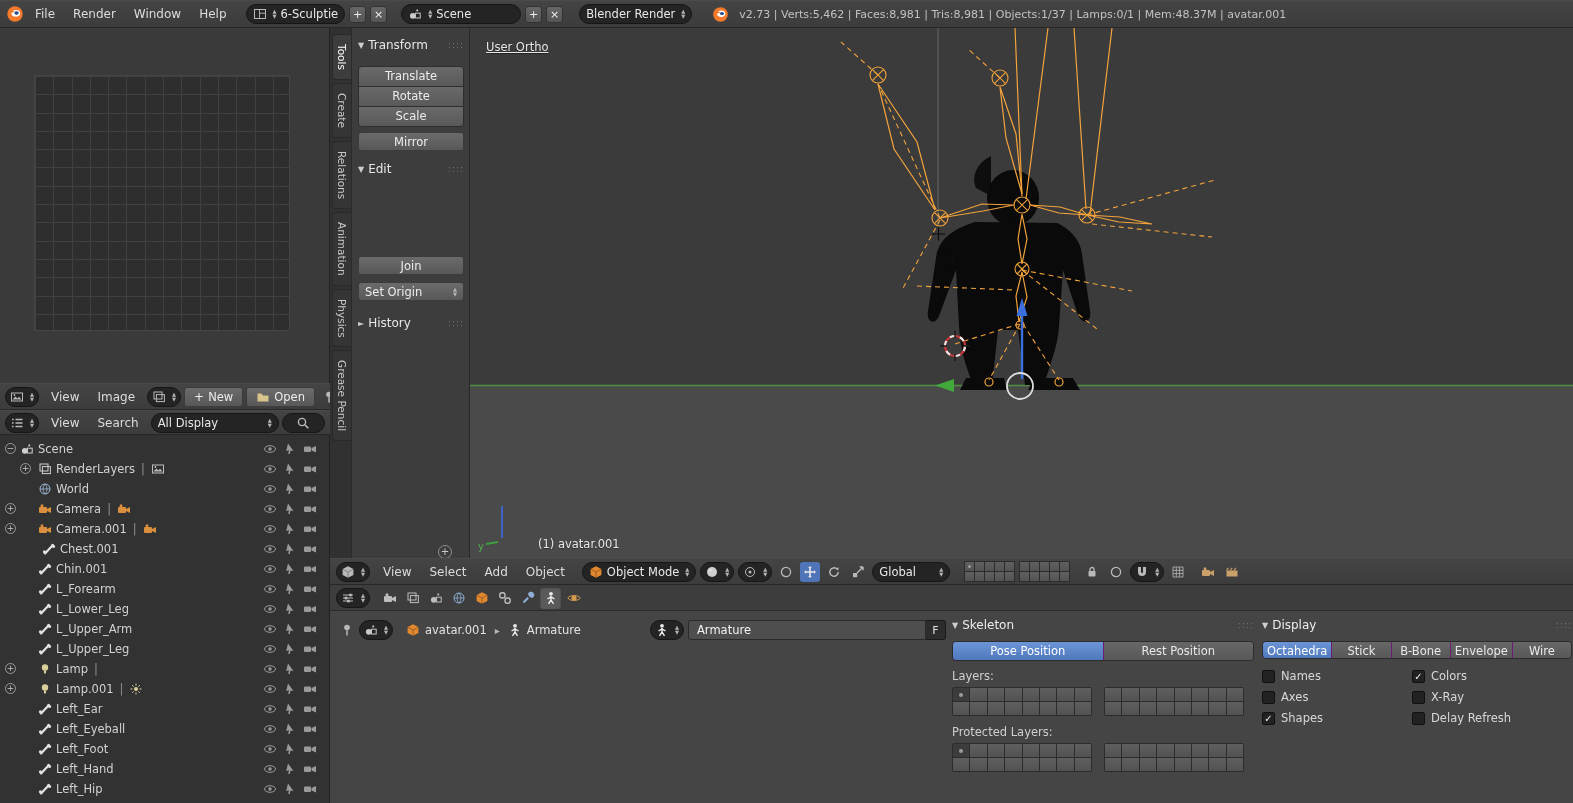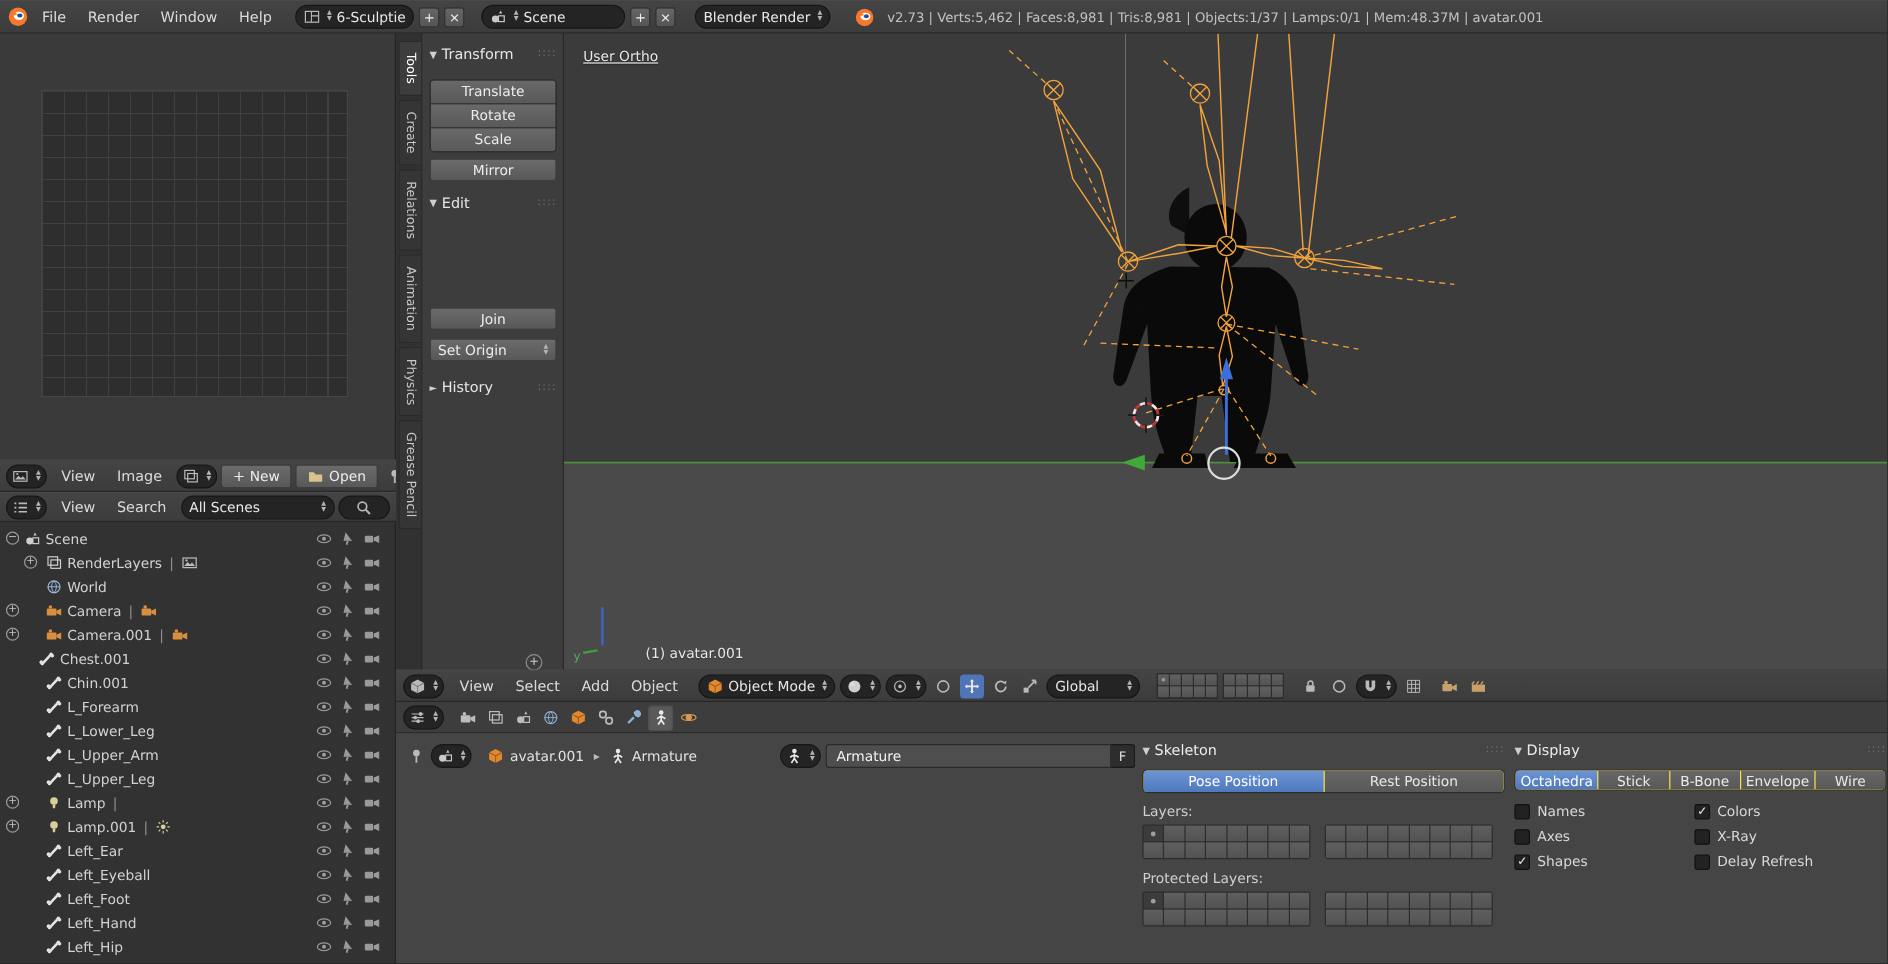--- a/index.html
+++ b/index.html
@@ -58,21 +58,21 @@
 #v3d-header{left:330px;top:558px;width:1243px;height:27px;}
 #props-header{left:330px;top:585px;width:1243px;height:26px;background:#3d3d3d;border-bottom:1px solid #2c2c2c;display:flex;align-items:center;padding-left:6px;gap:3px;}
 .ptab{width:21px;height:22px;display:inline-flex;align-items:center;justify-content:center;border-radius:3px;}
 .ptab.on{background:#5a5a5a;box-shadow:inset 0 1px 2px #00000066;}
 #props-body{left:330px;top:611px;width:1243px;height:192px;background:#454545;}
 .iconbtn{width:20px;height:20px;display:inline-flex;align-items:center;justify-content:center;border-radius:3px;}
 .iconbtn.on{background:#4f74b8;}
 .mini-lgrid{display:grid;grid-template-columns:repeat(5,9px);grid-auto-rows:9px;gap:1px;background:#2c2c2c;border:1px solid #2c2c2c;}
 .mcell{background:linear-gradient(#606060,#535353);position:relative;}
 .mcell.on::after{content:"";position:absolute;inset:0;margin:auto;width:3px;height:3px;border-radius:50%;background:#9d9d9d;}
-.seg{display:flex;border-radius:4px;overflow:hidden;border:1px solid #2c2c2c;background:#fde047;gap:1px;}
+.seg{display:flex;border-radius:4px;overflow:hidden;border:1px solid #2c2c2c;background:#701a75;gap:1px;}
 .seg>div{flex:1;text-align:center;font-size:11.5px;line-height:18px;background:linear-gradient(#676767,#585858);color:#e9e9e9;white-space:nowrap;padding:0 4px;}
 .seg>div.on{background:linear-gradient(#6c95d6,#4f79bd);color:#fff;}
 .sublabel{font-size:11.5px;color:#cfcfcf;}
 .lrow{display:flex;gap:12px;}
 .lgrid{display:grid;grid-template-columns:repeat(8,1fr);grid-auto-rows:13px;gap:1px;background:#2c2c2c;border:1px solid #2c2c2c;border-radius:2px;width:140px;}
 .lcell{background:linear-gradient(#5f5f5f,#525252);position:relative;}
 .lcell.on{background:#3c3c3c;}
 .lcell.on::after{content:"";position:absolute;inset:0;margin:auto;width:4px;height:4px;border-radius:50%;background:#9d9d9d;}
 .chk{width:13px;height:13px;background:#222;border:1px solid #101010;border-radius:2px;display:inline-flex;align-items:center;justify-content:center;color:#ececec;font-size:10px;flex:0 0 auto;}
 .cb-row{display:flex;align-items:center;gap:6px;font-size:11.5px;color:#d8d8d8;height:14px;}
@@ -208,21 +208,21 @@
               <path d="M2 3.5 h1.6 M5.5 3.5 h7 M2 7 h1.6 M5.5 7 h7 M2 10.5 h1.6 M5.5 10.5 h7" stroke="currentColor" stroke-width="1.3"></path>
             </svg>
           </span>
           <span class="updn"></span>
         </span>
       <span id="ol-menus" style="display:inline-flex;">
           <span class="menu-item">View</span>
           <span class="menu-item">Search</span>
         </span>
       <span class="pill" style="min-width:128px;justify-content:space-between;">
-        <span>All Scenes</span>
+        <span>All Display</span>
           <span class="updn"></span>
       </span>
       <span class="pill searchpill">
           <span class="icon" id="mag-icon-slot" style="color: rgb(185, 185, 185);">
             <svg viewBox="0 0 14 14">
               <circle cx="6" cy="6" r="3.6" fill="none" stroke="currentColor" stroke-width="1.4"></circle>
               <line x1="8.8" y1="8.8" x2="12.3" y2="12.3" stroke="currentColor" stroke-width="1.6"></line>
             </svg>
           </span>
         </span>
@@ -393,21 +393,21 @@
             </svg>
           </span>
           <span class="icon" style="color:#9a9a9a">
             <svg viewBox="0 0 14 14">
               <rect x="1" y="4.5" width="7" height="5.5" rx="1" fill="currentColor"></rect>
               <path d="M8.5 6 L13 4 v6.5 L8.5 8.5 Z" fill="currentColor"></path>
             </svg>
           </span>
         </span>
       </div>
-      <div class="o-row" style="padding-left:32px">
+      <div class="o-row" style="padding-left:42px">
         <span class="icon" style="color:#e2e2e2">
           <svg viewBox="0 0 14 14">
             <path d="M4.2 10.2 L9.8 4.2" stroke="currentColor" stroke-width="2.2" stroke-linecap="round"></path>
             <circle cx="10.6" cy="3.2" r="1.5" fill="currentColor"></circle>
             <circle cx="11.6" cy="4.4" r="1.5" fill="currentColor"></circle>
             <circle cx="3.2" cy="11" r="1.5" fill="currentColor"></circle>
             <circle cx="2.4" cy="9.8" r="1.5" fill="currentColor"></circle>
           </svg>
         </span>
         <span class="o-label">Chest.001</span>

